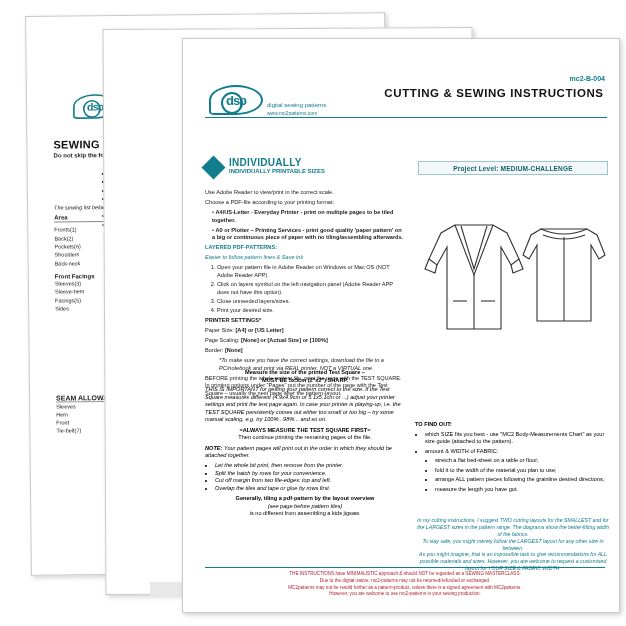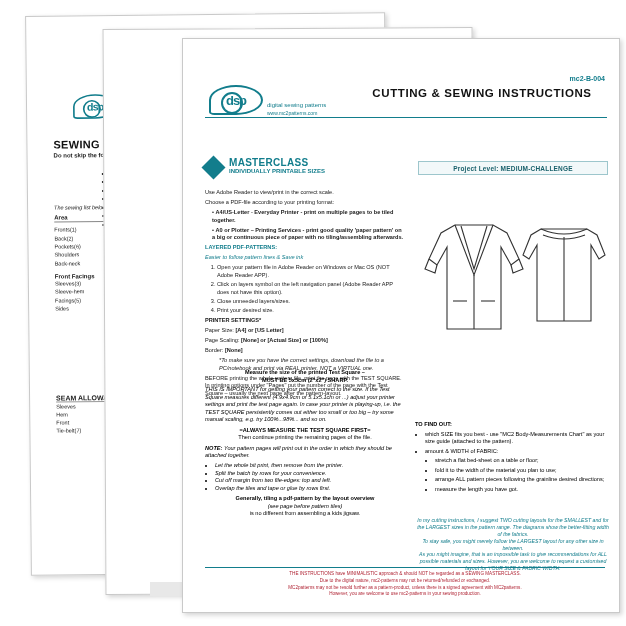--- a/index.html
+++ b/index.html
@@ -103,21 +103,21 @@
   .b2-list li { font-size:5.5px; margin-bottom:1.6px; }
   .b2-sec { position:absolute; left:112px; top:420px; width:330px;}
   .b2-sec .t { font-weight:bold; font-size:7px; border-bottom:1px solid #999; }
   .b2-row { display:flex; font-size:5.5px; padding:1px 0;}
   .b2-row span:first-child { width:80px; }
 
   
   .fs { position:absolute; inset:0; }
   .fs .logo { position:absolute; left:26px; top:46px; }
   .fs-title {
-    position:absolute; right:12px; top:48px;
+    position:absolute; right:0; top:48px;
     text-align:center; width:250px;
   }
   .fs-title .l1 { font-size:11.5px; font-weight:bold; letter-spacing:.6px; color:#111;}
   .fs-title .l2 { font-size:8px; font-weight:bold; color:#127d8c; margin-top:3px;}
   .fs-code { position:absolute; right:14px; top:36px; font-size:7px; font-weight:bold; color:#127d8c;}
   .fs-rule { position:absolute; left:22px; right:12px; top:78px; height:1px; background:#127d8c;}
 
   .proj {
     position:absolute; left:235px; top:122px; width:190px; height:14px;
     border:1px solid #9dc6cc; background:#f2f8f9;
@@ -316,21 +316,21 @@
         <div class="l1">CUTTING  &amp;  SEWING  INSTRUCTIONS</div>
       </div>
       <div class="fs-rule"></div>
 
       <div class="proj">Project Level:  MEDIUM-CHALLENGE</div>
 
       <div class="prep">
         <div class="prep-hd">
           <div class="prep-diamond"></div>
           <div>
-            <div class="prep-t1">MASTERCLASS</div>
+            <div class="prep-t1">INDIVIDUALLY</div>
             <div class="prep-t2">INDIVIDUALLY PRINTABLE SIZES</div>
           </div>
         </div>
       </div>
 
       <div class="prep-body">
         <p>Use Adobe Reader to view/print in the correct scale.</p>
         <p>Choose a PDF-file according to your printing format:</p>
         <p class="ind">•&nbsp;<span class="bold">A4/US-Letter - Everyday Printer - print on multiple pages to be tiled together.</span></p>
         <p class="ind">•&nbsp;<span class="bold">A0 or Plotter – Printing Services - print good quality 'paper pattern' on a big or continuous piece of paper with no tiling/assembling afterwards.</span></p>

